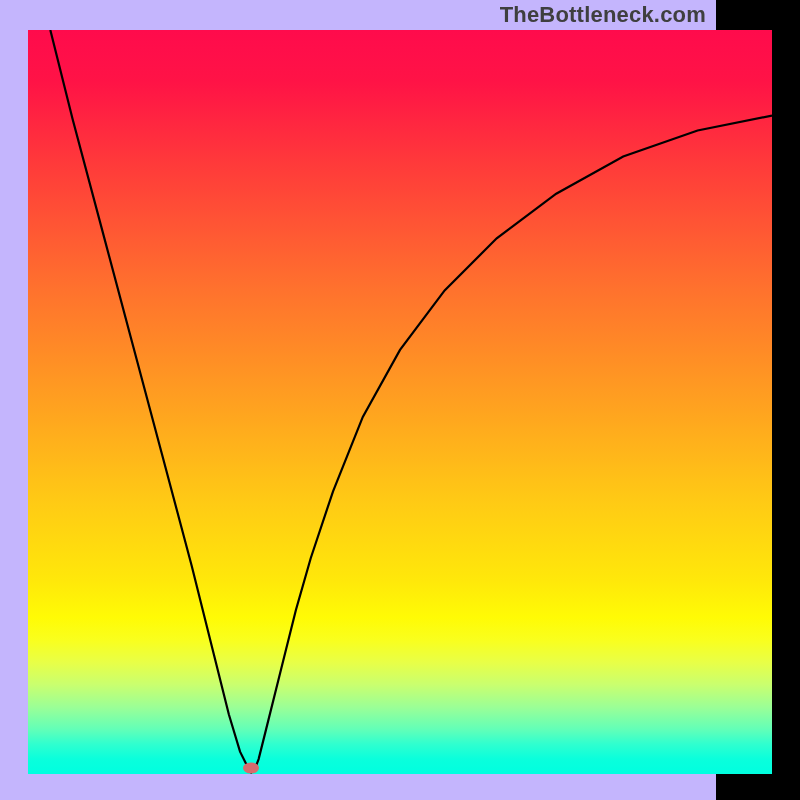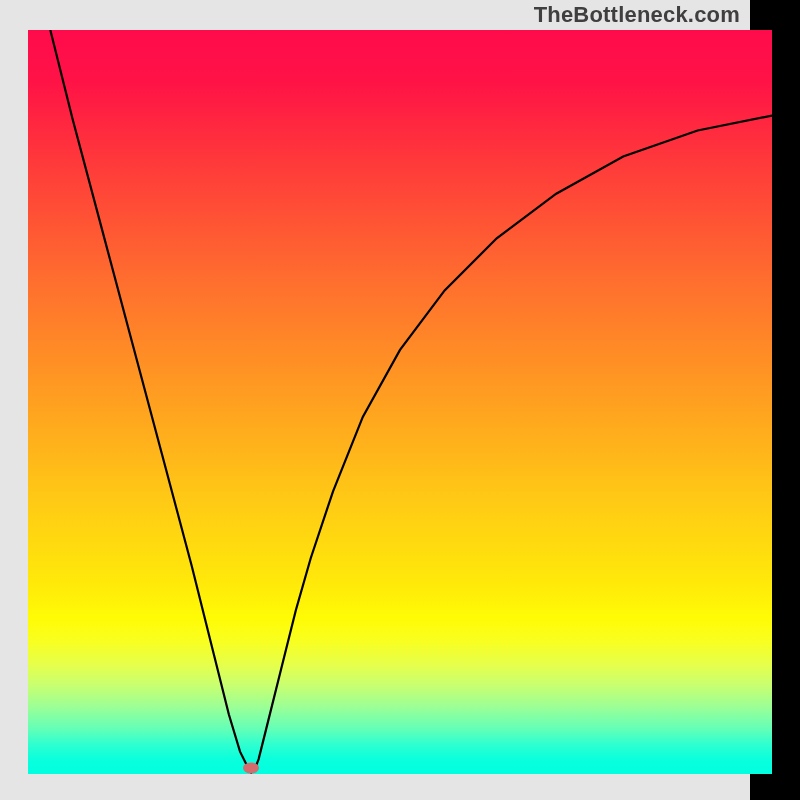--- a/index.html
+++ b/index.html
@@ -8,22 +8,21 @@
     width: 800px;
     height: 800px;
     background: #000;
     font-family: Arial, Helvetica, sans-serif;
     overflow: hidden;
   }
   .frame {
     position: relative;
     width: 716px;
     height: 800px;
-    background: #e5e5e5;
-    padding-left: 34px;
+    background: #c4b5fd;
   }
   .watermark {
     position: absolute;
     top: 2px;
     right: 10px;
     color: #3f3f3f;
     font-size: 22px;
     font-weight: 600;
     letter-spacing: 0.2px;
     user-select: none;

